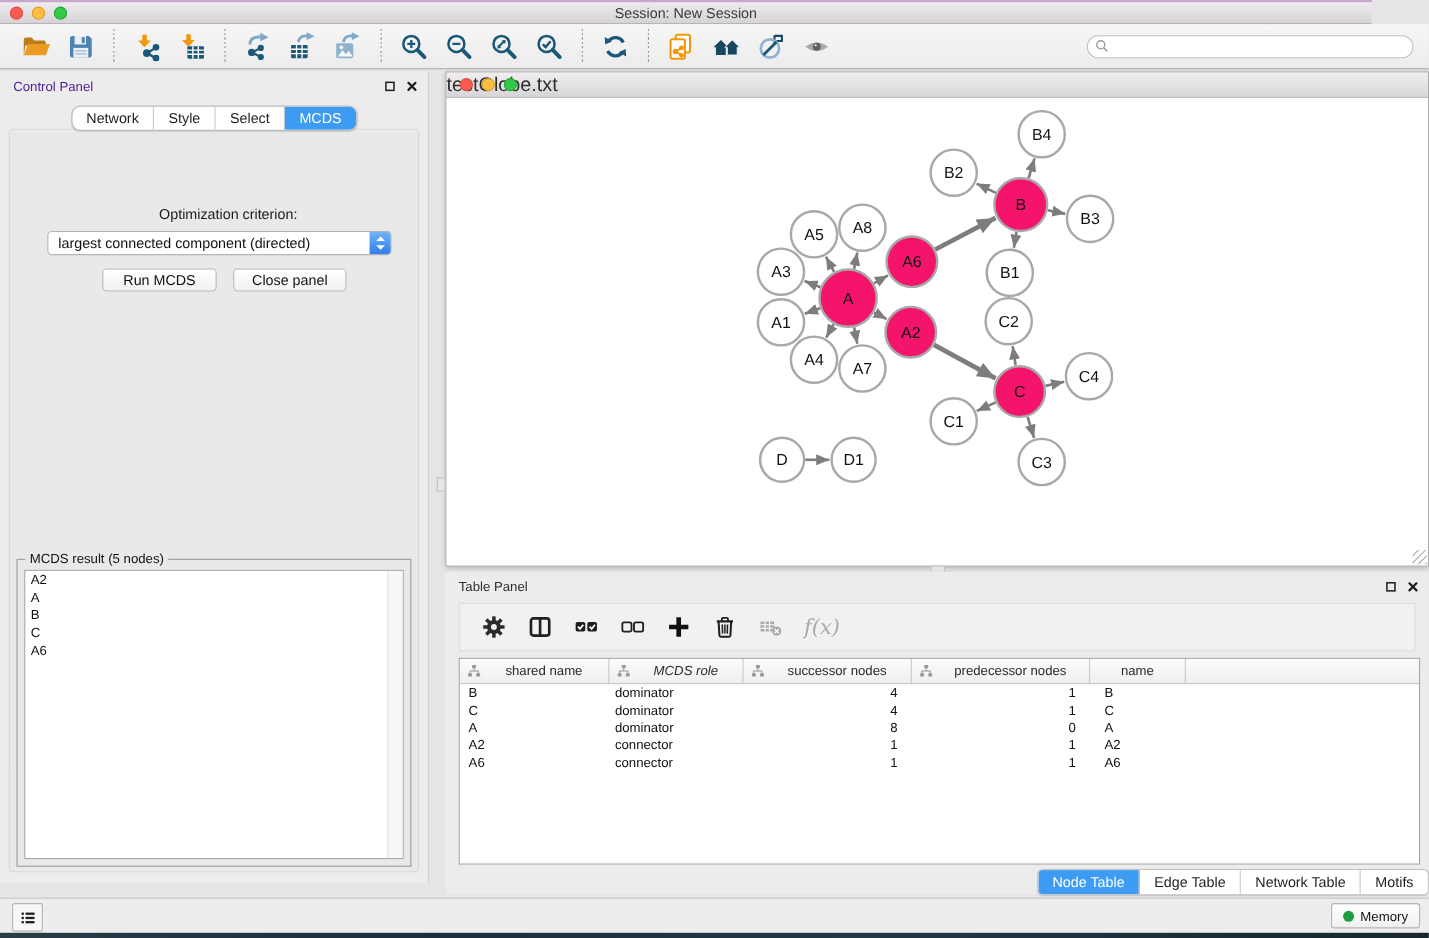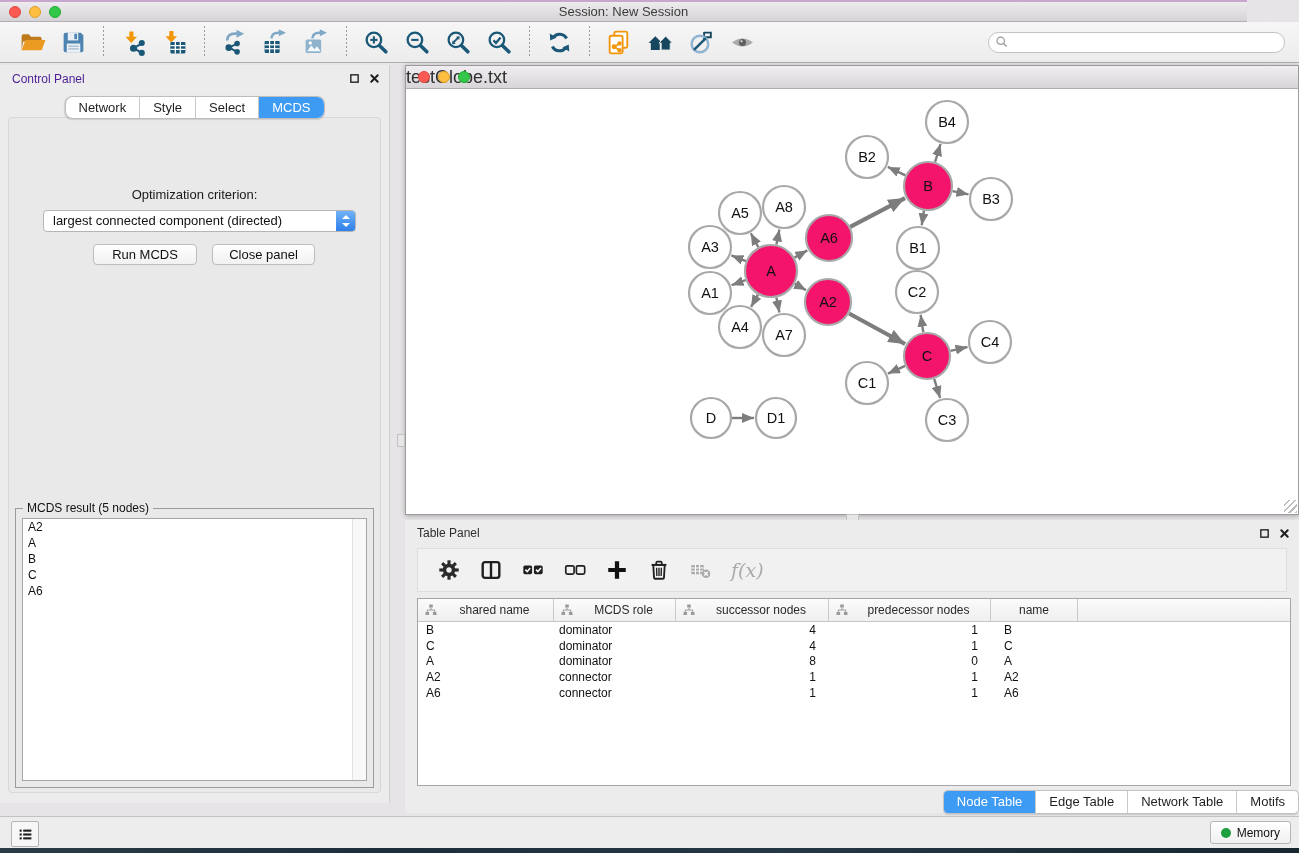--- a/index.html
+++ b/index.html
@@ -37,21 +37,21 @@
   .win-icons svg{width:11px;height:11px}
   .cp-body{position:absolute;left:8px;top:52px;right:8px;bottom:10px;background:#E9E9E9;
     border:1px solid #D9D6D9;border-radius:4px}
   .seg-tabs{position:absolute;top:31px;left:50%;transform:translateX(-50%);display:flex;
     border:1px solid #BDBDBD;border-radius:8px;overflow:hidden;background:#fff;z-index:2;height:21px;
     box-shadow:0 0.5px 1px rgba(0,0,0,.12)}
   .seg-tab{font-size:13px;padding:0 13px;line-height:21px;color:#1F1F1F;border-right:1px solid #C9C9C9;
     white-space:nowrap;cursor:default}
   .seg-tab:last-child{border-right:none}
   .seg-tab.sel{background:#3E9BF4;color:#fff}
-  .opt-label{position:absolute;top:69px;left:0;width:100%;text-align:center;font-size:13px;color:#1A1A1A}
+  .opt-label{position:absolute;top:69px;left:13px;width:100%;text-align:center;font-size:13px;color:#1A1A1A}
   .dropdown{position:absolute;left:34px;top:92px;width:313px;height:22px;background:#fff;
     border:1px solid #B5B5B5;border-radius:4px;box-sizing:border-box;font-size:13px;color:#111}
   .dropdown .val{position:absolute;left:9px;top:0;line-height:20px;white-space:nowrap}
   .dd-stepper{position:absolute;right:0;top:0;width:19px;height:20px;border-radius:0 3px 3px 0;
     background:linear-gradient(#70B2F8,#2E7FE8)}
   .dd-stepper::before{content:"";position:absolute;left:5.5px;top:4px;border:4px solid transparent;
     border-bottom-color:#fff;border-top-width:0}
   .dd-stepper::after{content:"";position:absolute;left:5.5px;bottom:4px;border:4px solid transparent;
     border-top-color:#fff;border-bottom-width:0}
   .cp-btn{position:absolute;height:21px;border:1px solid #BDBDBD;border-radius:4px;
@@ -540,21 +540,21 @@
     <div class="tbl-head" id="tbl-head">
         <div class="th" style="width: 136px;">
           <span class="hier"><svg viewBox="0 0 12 12">
               <rect x="4.2" y="0.5" width="3.6" height="3" fill="#9A9A9A"></rect>
               <rect x="0.5" y="8" width="3.6" height="3" fill="#9A9A9A"></rect>
               <rect x="7.9" y="8" width="3.6" height="3" fill="#9A9A9A"></rect>
               <path d="M6 3.5 V6 M2.3 8 V6 h7.4 v2" stroke="#9A9A9A" stroke-width="1" fill="none"></path>
             </svg></span>
           <span class="lbl">shared name</span>
         </div>
-        <div class="th" style="width: 122px;">
+        <div class="th" style="width: 122px; font-style: italic;">
           <span class="hier"><svg viewBox="0 0 12 12">
               <rect x="4.2" y="0.5" width="3.6" height="3" fill="#9A9A9A"></rect>
               <rect x="0.5" y="8" width="3.6" height="3" fill="#9A9A9A"></rect>
               <rect x="7.9" y="8" width="3.6" height="3" fill="#9A9A9A"></rect>
               <path d="M6 3.5 V6 M2.3 8 V6 h7.4 v2" stroke="#9A9A9A" stroke-width="1" fill="none"></path>
             </svg></span>
           <span class="lbl">MCDS role</span>
         </div>
         <div class="th" style="width: 153px;">
           <span class="hier"><svg viewBox="0 0 12 12">

